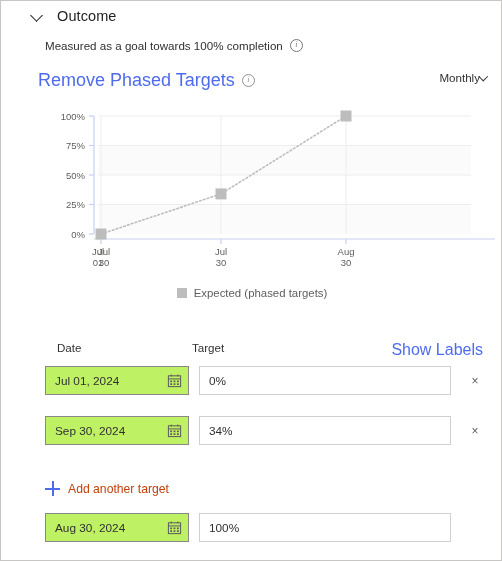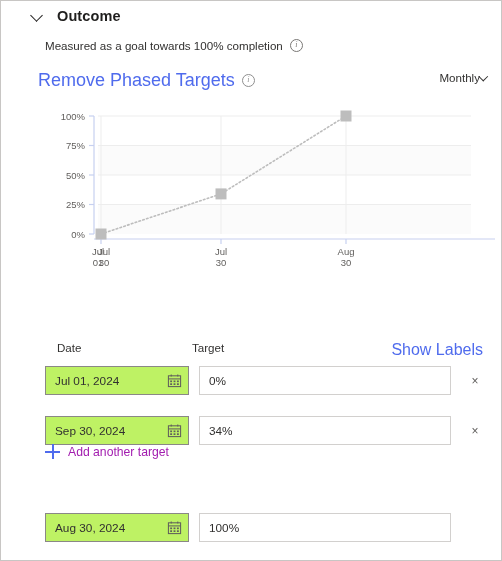--- a/index.html
+++ b/index.html
@@ -46,21 +46,21 @@
     left: 1px;
     top: 2px;
     width: 8px;
     height: 8px;
     border-right: 1.4px solid #201f1e;
     border-bottom: 1.4px solid #201f1e;
     transform: rotate(45deg);
   }
   .section-title {
     font-size: 14.5px;
-    font-weight: 700;
+    font-weight: 400;
     color: #201f1e;
     letter-spacing: .1px;
   }
 
   .subtitle-row {
     position: absolute;
     left: 44px;
     top: 38px;
     display: flex;
     align-items: center;
@@ -231,25 +231,25 @@
     line-height: 12px;
     color: #605e5c;
     text-align: center;
     cursor: pointer;
     font-family: "Liberation Sans", sans-serif;
   }
 
   .add-row {
     position: absolute;
     left: 44px;
-    top: 443px;
+    top: 480px;
     display: flex;
     align-items: center;
     gap: 8px;
-    color: #a21caf;
+    color: #c2410c;
     font-size: 12.2px;
     cursor: pointer;
   }
   .plus {
     position: relative;
     width: 15px; height: 15px;
     flex: none;
   }
   .plus::before, .plus::after {
     content: "";
@@ -342,20 +342,24 @@
         <text x="97" y="165">01</text>
         <text x="103" y="154">Jul</text>
         <text x="103" y="165">30</text>
         <text x="220" y="154">Jul</text>
         <text x="220" y="165">30</text>
         <text x="345" y="154">Aug</text>
         <text x="345" y="165">30</text>
       </g>
     </svg>
 
+    <div class="legend">
+      <span class="legend-swatch"></span>
+      <span>Expected (phased targets)</span>
+    </div>
   </div>
 
   <div class="table-head">
     <span class="th date">Date</span>
     <span class="th target">Target</span>
     <span class="show-labels">Show Labels</span>
   </div>
 
   <div class="row" style="top:365px;">
     <div class="date-field">

